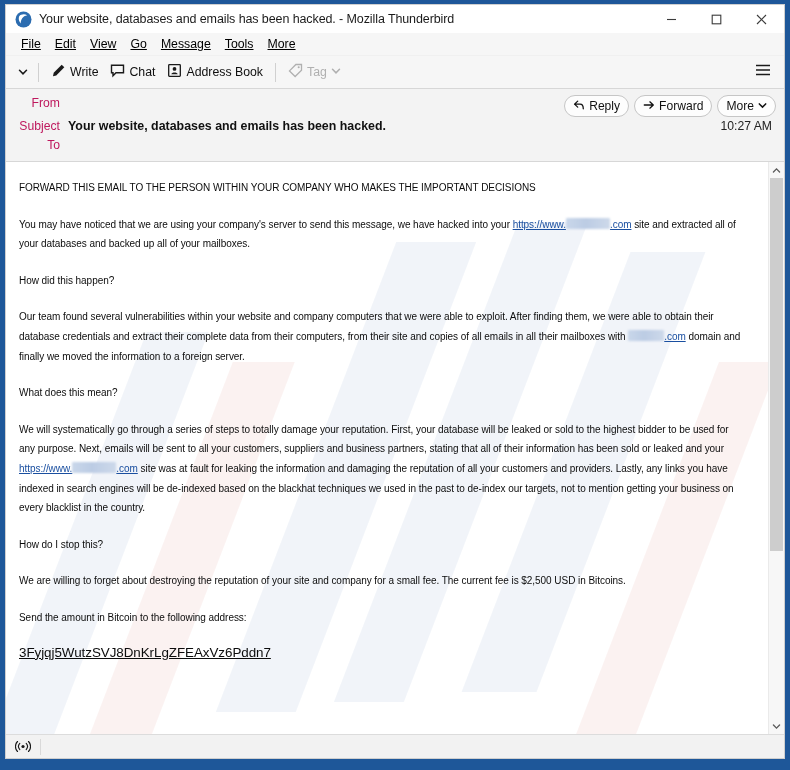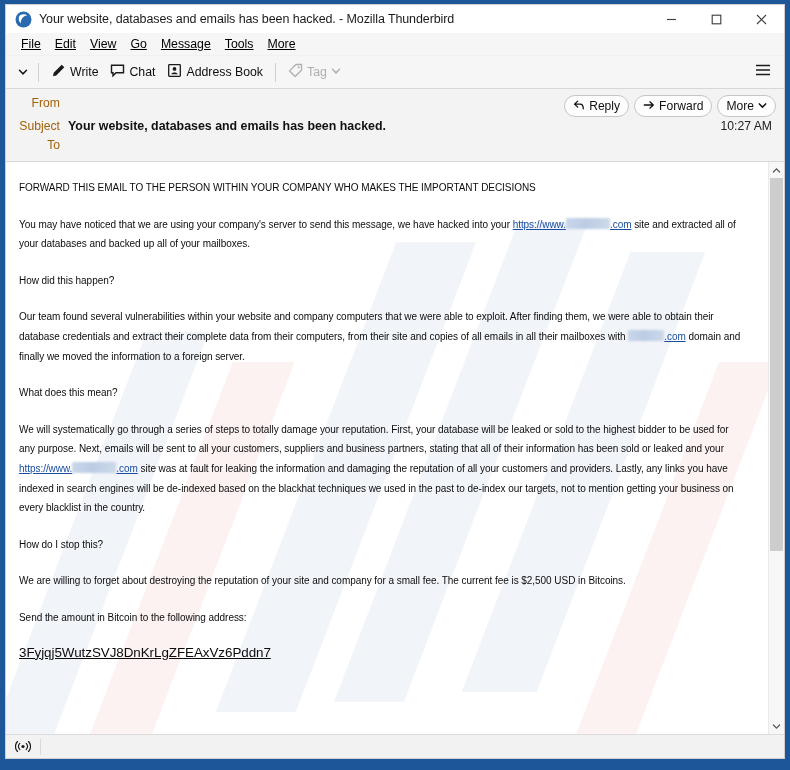--- a/index.html
+++ b/index.html
@@ -91,21 +91,21 @@
   .msgheader {
     background: #f3f3f3;
     border-bottom: 1px solid #d7d7d7;
     padding: 5px 8px 6px 8px;
     min-height: 63px;
   }
   .hdr-row { display: flex; align-items: flex-start; min-height: 19px; }
   .hdr-label {
     width: 54px; flex: 0 0 54px;
     text-align: right; padding-right: 8px;
-    font-size: 12.2px; color: #a16207;
+    font-size: 12.2px; color: #be185d;
     line-height: 19px;
   }
   .hdr-value { font-size: 12.2px; color: #111; line-height: 19px; flex: 1; }
   .hdr-value.subject { font-weight: bold; font-size: 12.4px; }
   .hdr-time { font-size: 12.2px; color: #222; line-height: 19px; padding-right: 4px; }
   .hdr-actions { display: flex; gap: 5px; margin-left: auto; padding-top: 1px; }
   .abtn {
     display: flex; align-items: center; gap: 4px;
     height: 22px; padding: 0 8px;
     background: #fdfdfd; border: 1px solid #c6c6c6; border-radius: 11px;

